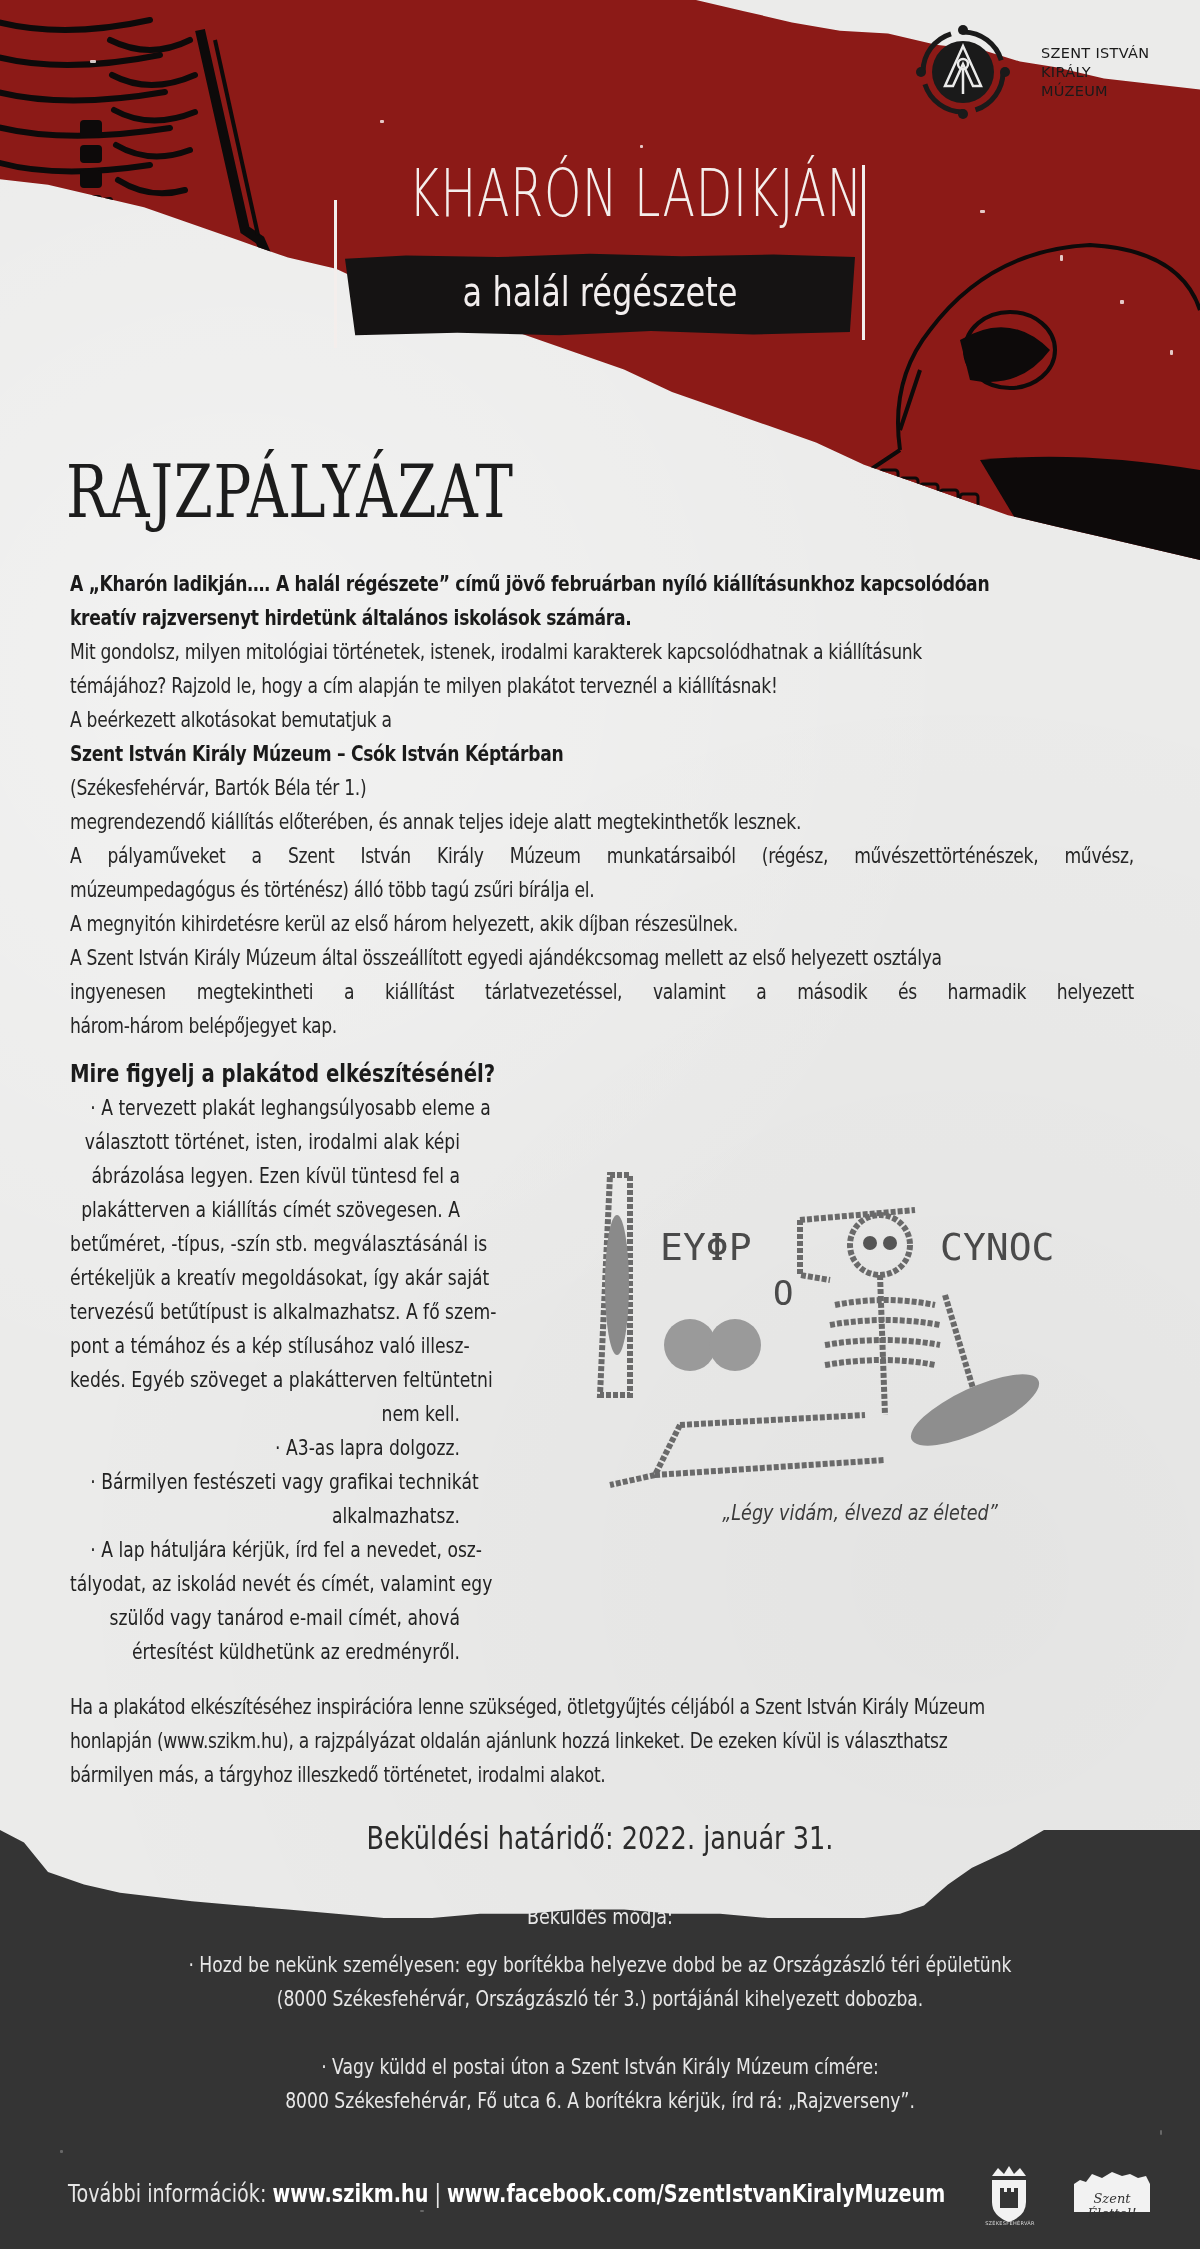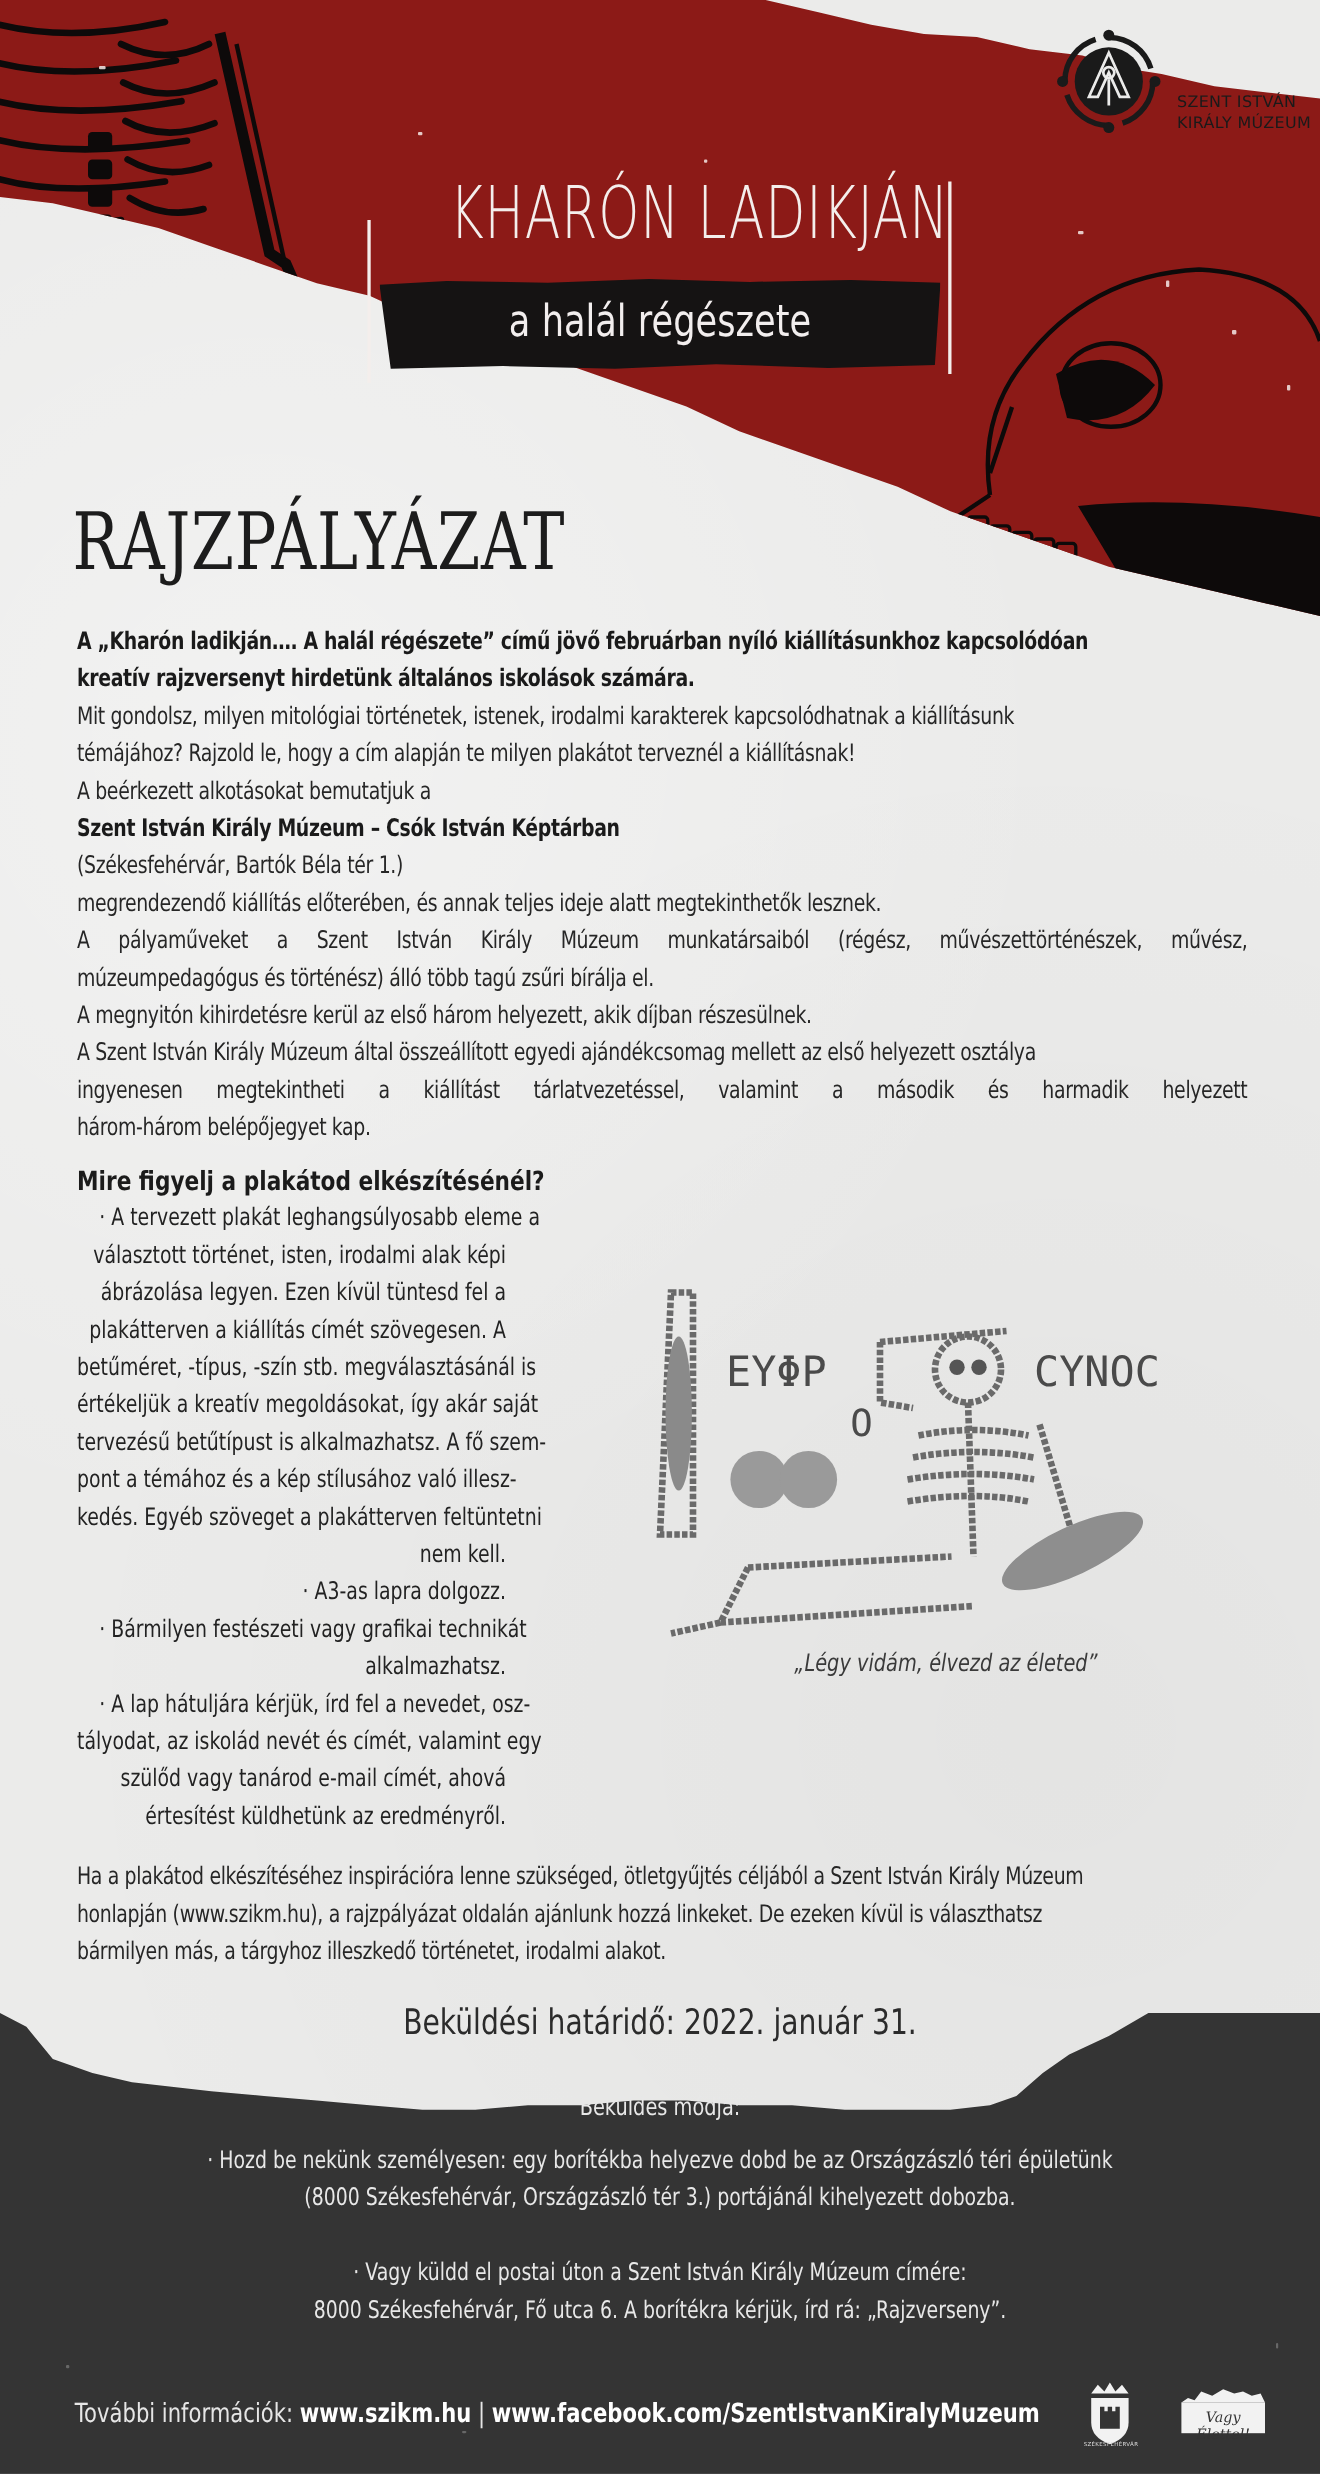--- a/index.html
+++ b/index.html
@@ -21,22 +21,22 @@
   .red-band {
     position: absolute; left: 0; top: 0; width: 1200px; height: 560px;
     background: #8c1a17;
     clip-path: polygon(0 0, 58% 0, 62% 2%, 66% 4%, 70% 5.5%, 74% 6%, 78% 8%, 82% 9%, 85% 11%, 88% 12%, 92% 14%, 96% 15%, 100% 16%,
       100% 100%, 96% 98%, 92% 96%, 88% 94%, 84% 92%, 80% 89%, 76% 86%, 72% 83%, 68% 79%, 64% 76%, 60% 73%, 56% 70%, 52% 66%, 48% 63%, 44% 60%, 40% 57%, 36% 55%, 32% 52%, 28% 48%, 24% 46%, 20% 43%, 16% 40%, 12% 37%, 8% 35%, 4% 33%, 0 32%);
     overflow: hidden;
   }
   .red-band .speck { position: absolute; background: #f4e9e6; border-radius: 1px; opacity: .85; }
   .skeleton-art { position: absolute; }
   .logo {
-    position: absolute; left: 960px; top: 22px; width: 240px; height: 100px;
-    display: flex; align-items: flex-end; gap: 14px;
+    position: absolute; left: 915px; top: 22px; width: 240px; height: 100px;
+    display: flex; align-items: center; gap: 30px;
   }
   .logo-mark { width: 96px; height: 96px; flex: none; }
   .logo-text {
     font-family: "DejaVu Sans", sans-serif; font-size: 14.5px; line-height: 19px;
     letter-spacing: .3px; color: #1a1a1a; text-transform: uppercase;
   }
   .title-main {
     position: absolute; left: 333px; top: 158px; width: 540px; text-align: center;
     font-family: "DejaVu Sans", sans-serif; font-weight: 200;
     font-size: 66px; line-height: 72px; color: #f4eeec; letter-spacing: 1px;
@@ -312,13 +312,13 @@
   <path d="M6 14 L12 6 L18 12 L23 4 L28 12 L34 6 L40 14 Z" fill="#f2f2f2"></path>
   <path d="M6 18 L40 18 L40 40 Q40 54 23 60 Q6 54 6 40 Z" fill="#f2f2f2"></path>
   <path d="M14 26 L14 46 L32 46 L32 26 L28 26 L28 30 L25 30 L25 26 L21 26 L21 30 L18 30 L18 26 Z" fill="#343434"></path>
 </svg>
 <div class="city-label">SZÉKESFEHÉRVÁR</div>
 
 <svg class="tele-logo" viewBox="0 0 80 46">
   <path d="M2 16 L8 12 L14 14 L20 6 L30 10 L40 4 L50 8 L58 6 L66 10 L74 8 L78 16 Z" fill="#f2f2f2"></path>
   <rect x="2" y="16" width="76" height="28" fill="#f2f2f2"></rect>
 </svg>
-<div class="tele-text">Vagy Élettel!</div>
+<div class="tele-text">Szent Élettel!</div>
 
 </body></html>

